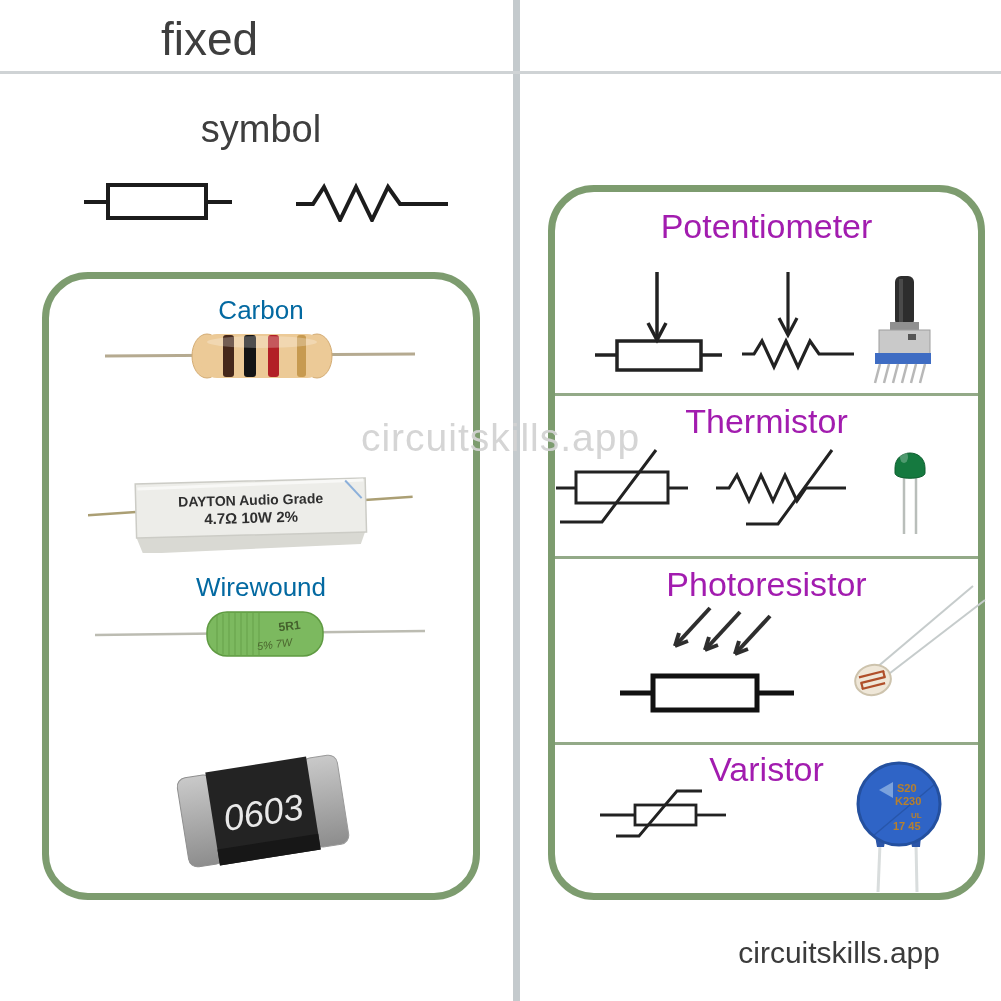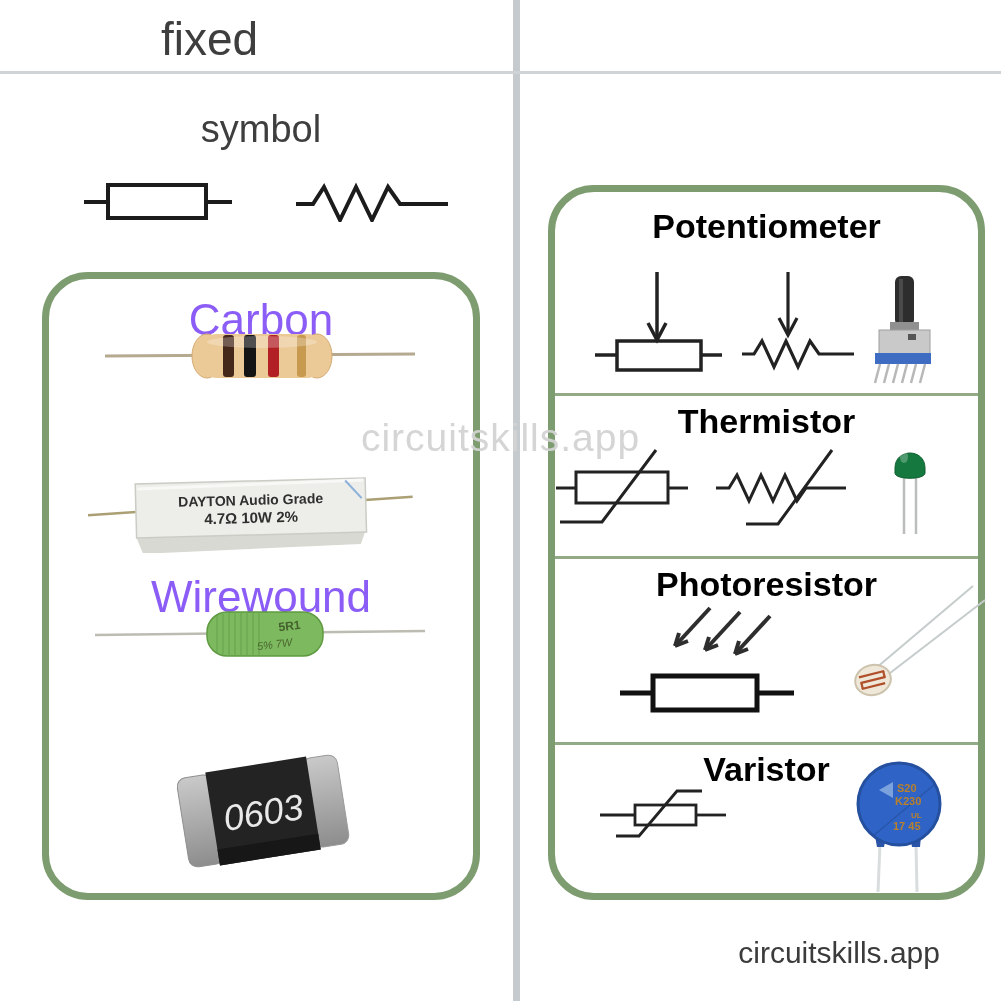--- a/index.html
+++ b/index.html
@@ -2,22 +2,22 @@
 <html><head>
 <meta charset="utf-8">
 <style>
   html,body{margin:0;padding:0;background:#fff;}
   .canvas{position:relative;width:1001px;height:1001px;background:#ffffff;
           font-family:"Liberation Sans",sans-serif;overflow:hidden;}
   .abs{position:absolute;}
   .ctr{text-align:center;}
   .hdr{font-size:46px;color:#3e3e3e;}
   .sym-hdr{font-size:38px;color:#3e3e3e;}
-  .fx-lbl{font-size:44px;color:#8b5cf6;}
-  .vr-lbl{font-size:34px;color:#000000;font-weight:bold;}
+  .fx-lbl{font-size:26px;color:#0369a1;}
+  .vr-lbl{font-size:34px;color:#a21caf;}
   .vline{background:#c4cacd;}
   .hline{background:#cfd3d5;}
   .gbox{border:7px solid #7d9c6f;border-radius:46px;box-sizing:border-box;background:transparent;}
   .sect-div{background:#93aa88;}
   .watermark{font-size:39px;color:#d3d3d3;letter-spacing:1px;opacity:.95;}
   .footer{font-size:30px;color:#3b3b3b;}
   svg{display:block;}
   svg text{font-family:"Liberation Sans",sans-serif;}
 </style>
 </head>

